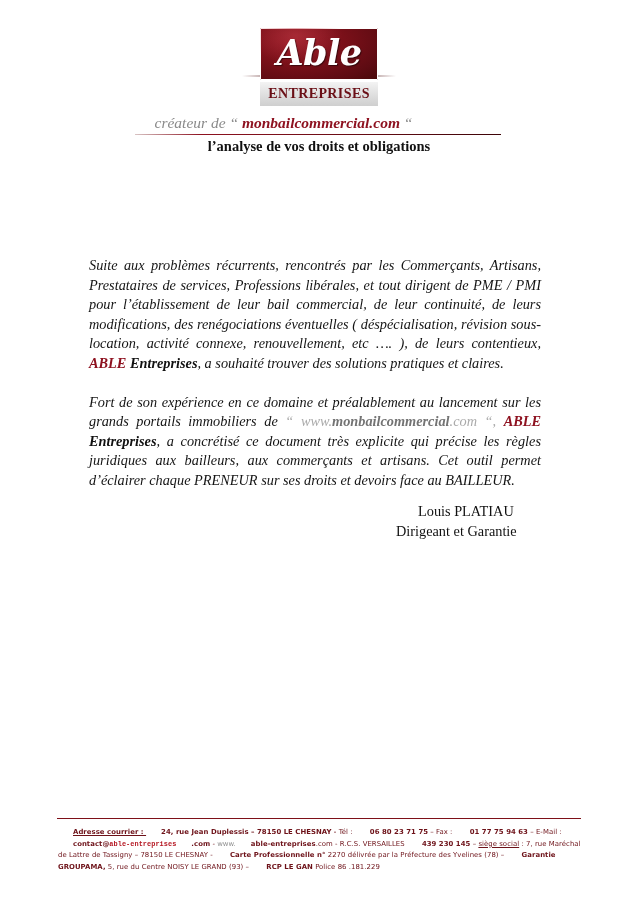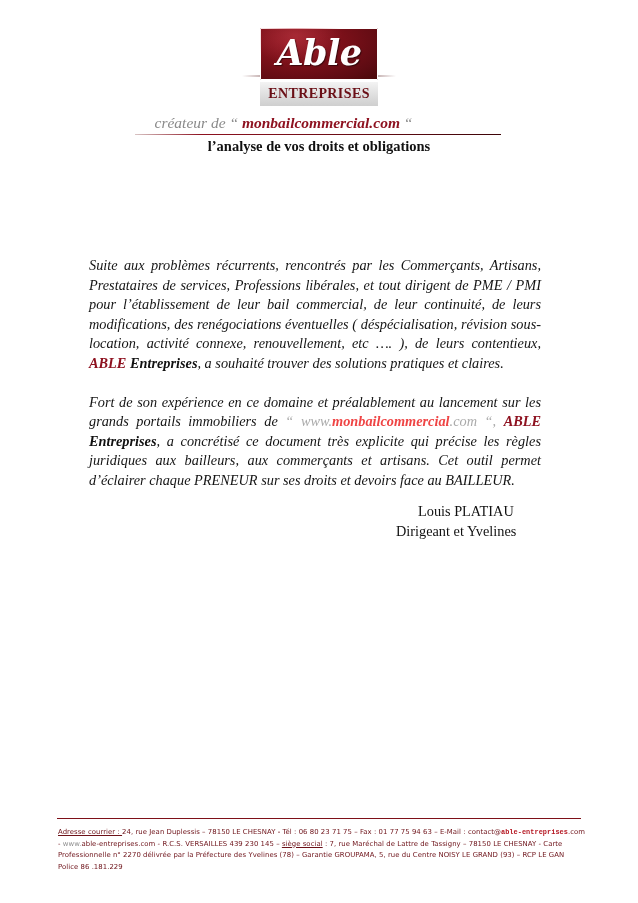--- a/index.html
+++ b/index.html
@@ -162,21 +162,21 @@
     font-weight: 700;
     font-style: italic;
     color: #111111;
   }
   .url-gray {
     color: #aaaaaa;
     font-style: italic;
     font-weight: 400;
   }
   .url-red {
-    color: #ef4444;
+    color: #737373;
     font-style: italic;
     font-weight: 700;
   }
 
   
   .signature {
     position: absolute;
     left: 396px;
     top: 501px;
     width: 200px;
@@ -208,21 +208,21 @@
     left: 58px;
     top: 827px;
     width: 528px;
     font-family: "DejaVu Sans", "Liberation Sans", sans-serif;
     font-size: 6.9px;
     line-height: 11.6px;
     color: #6d1118;
     text-align: left;
     letter-spacing: 0.05px;
   }
-  .footer .b { font-weight: 400; }
+  .footer .b { font-weight: 700; margin-left: 15px; }
   .footer .u { text-decoration: underline; }
   .footer .g { color: #8e8e8e; }
   .footer .r { color: #b51722; font-weight: 700; font-family: Liberation Mono, monospace; }
   .footer .plain { font-weight: 400; }
 </style>
 </head>
 <body>
 
 <div class="page">
 
@@ -250,20 +250,20 @@
   <div class="body-block">
 
     <p class="para"><span>Suite aux problèmes récurrents, rencontrés par les Commerçants, Artisans, Prestataires de services, Professions libérales, et tout dirigent de PME / PMI pour l’établissement de leur bail commercial, de leur continuité, de leurs modifications, des renégociations éventuelles ( déspécialisation, révision sous-location, activité connexe, renouvellement, etc …. ), de leurs contentieux, </span><span class="able-red">ABLE</span><span class="ent-bold"> Entreprises</span><span>, a souhaité trouver des solutions pratiques et claires.</span></p>
 
     <p class="para"><span>Fort de son expérience en ce domaine et préalablement au lancement sur les grands portails immobiliers de </span><span class="url-gray">“ </span><span class="url-gray">www.</span><span class="url-red">monbailcommercial</span><span class="url-gray">.com</span><span class="url-gray"> “, </span><span class="able-red">ABLE</span><span class="ent-bold"> Entreprises</span><span>, a concrétisé ce document très explicite qui précise les règles juridiques aux bailleurs, aux commerçants et artisans. Cet outil permet d’éclairer chaque PRENEUR sur ses droits et devoirs face au BAILLEUR.</span></p>
 
   </div>
 
   <div class="signature">
     <div class="sig-name">Louis PLATIAU</div>
-    <div class="sig-role">Dirigeant et Yvelines</div>
+    <div class="sig-role">Dirigeant et Garantie</div>
   </div>
 
   <div class="rule-footer"></div>
 
   <div class="footer"><span class="b u">Adresse courrier : </span><span class="b">24, rue Jean Duplessis – 78150 LE CHESNAY</span><span class="plain"> - </span><span class="plain">Tél : </span><span class="b">06 80 23 71 75</span><span class="plain"> – </span><span class="plain">Fax : </span><span class="b">01 77 75 94 63</span><span class="plain"> – </span><span class="plain">E-Mail : </span><span class="b">contact@</span><span class="r">able-</span><span class="r">entreprises</span><span class="b">.com</span><span class="plain"> - </span><span class="g">www.</span><span class="b">able-entreprises</span><span class="plain">.com</span><span class="plain"> - </span><span class="plain">R.C.S. VERSAILLES </span><span class="b">439 230 145</span><span class="plain"> – </span><span class="plain u">siège social</span><span class="plain"> : </span><span class="plain">7, rue Maréchal de Lattre de Tassigny –</span> <span class="plain">78150 LE CHESNAY</span><span class="plain"> - </span><span class="b">Carte Professionnelle n°</span><span class="plain"> 2270 délivrée par la Préfecture des Yvelines (78) </span><span class="plain">– </span><span class="b">Garantie GROUPAMA,</span><span class="plain"> 5, rue du Centre</span> <span class="plain">NOISY LE GRAND (93) </span><span class="plain">– </span><span class="b">RCP LE GAN</span><span class="plain"> Police 86 .181.229</span></div>
 
 </div>
 
 </body></html>

